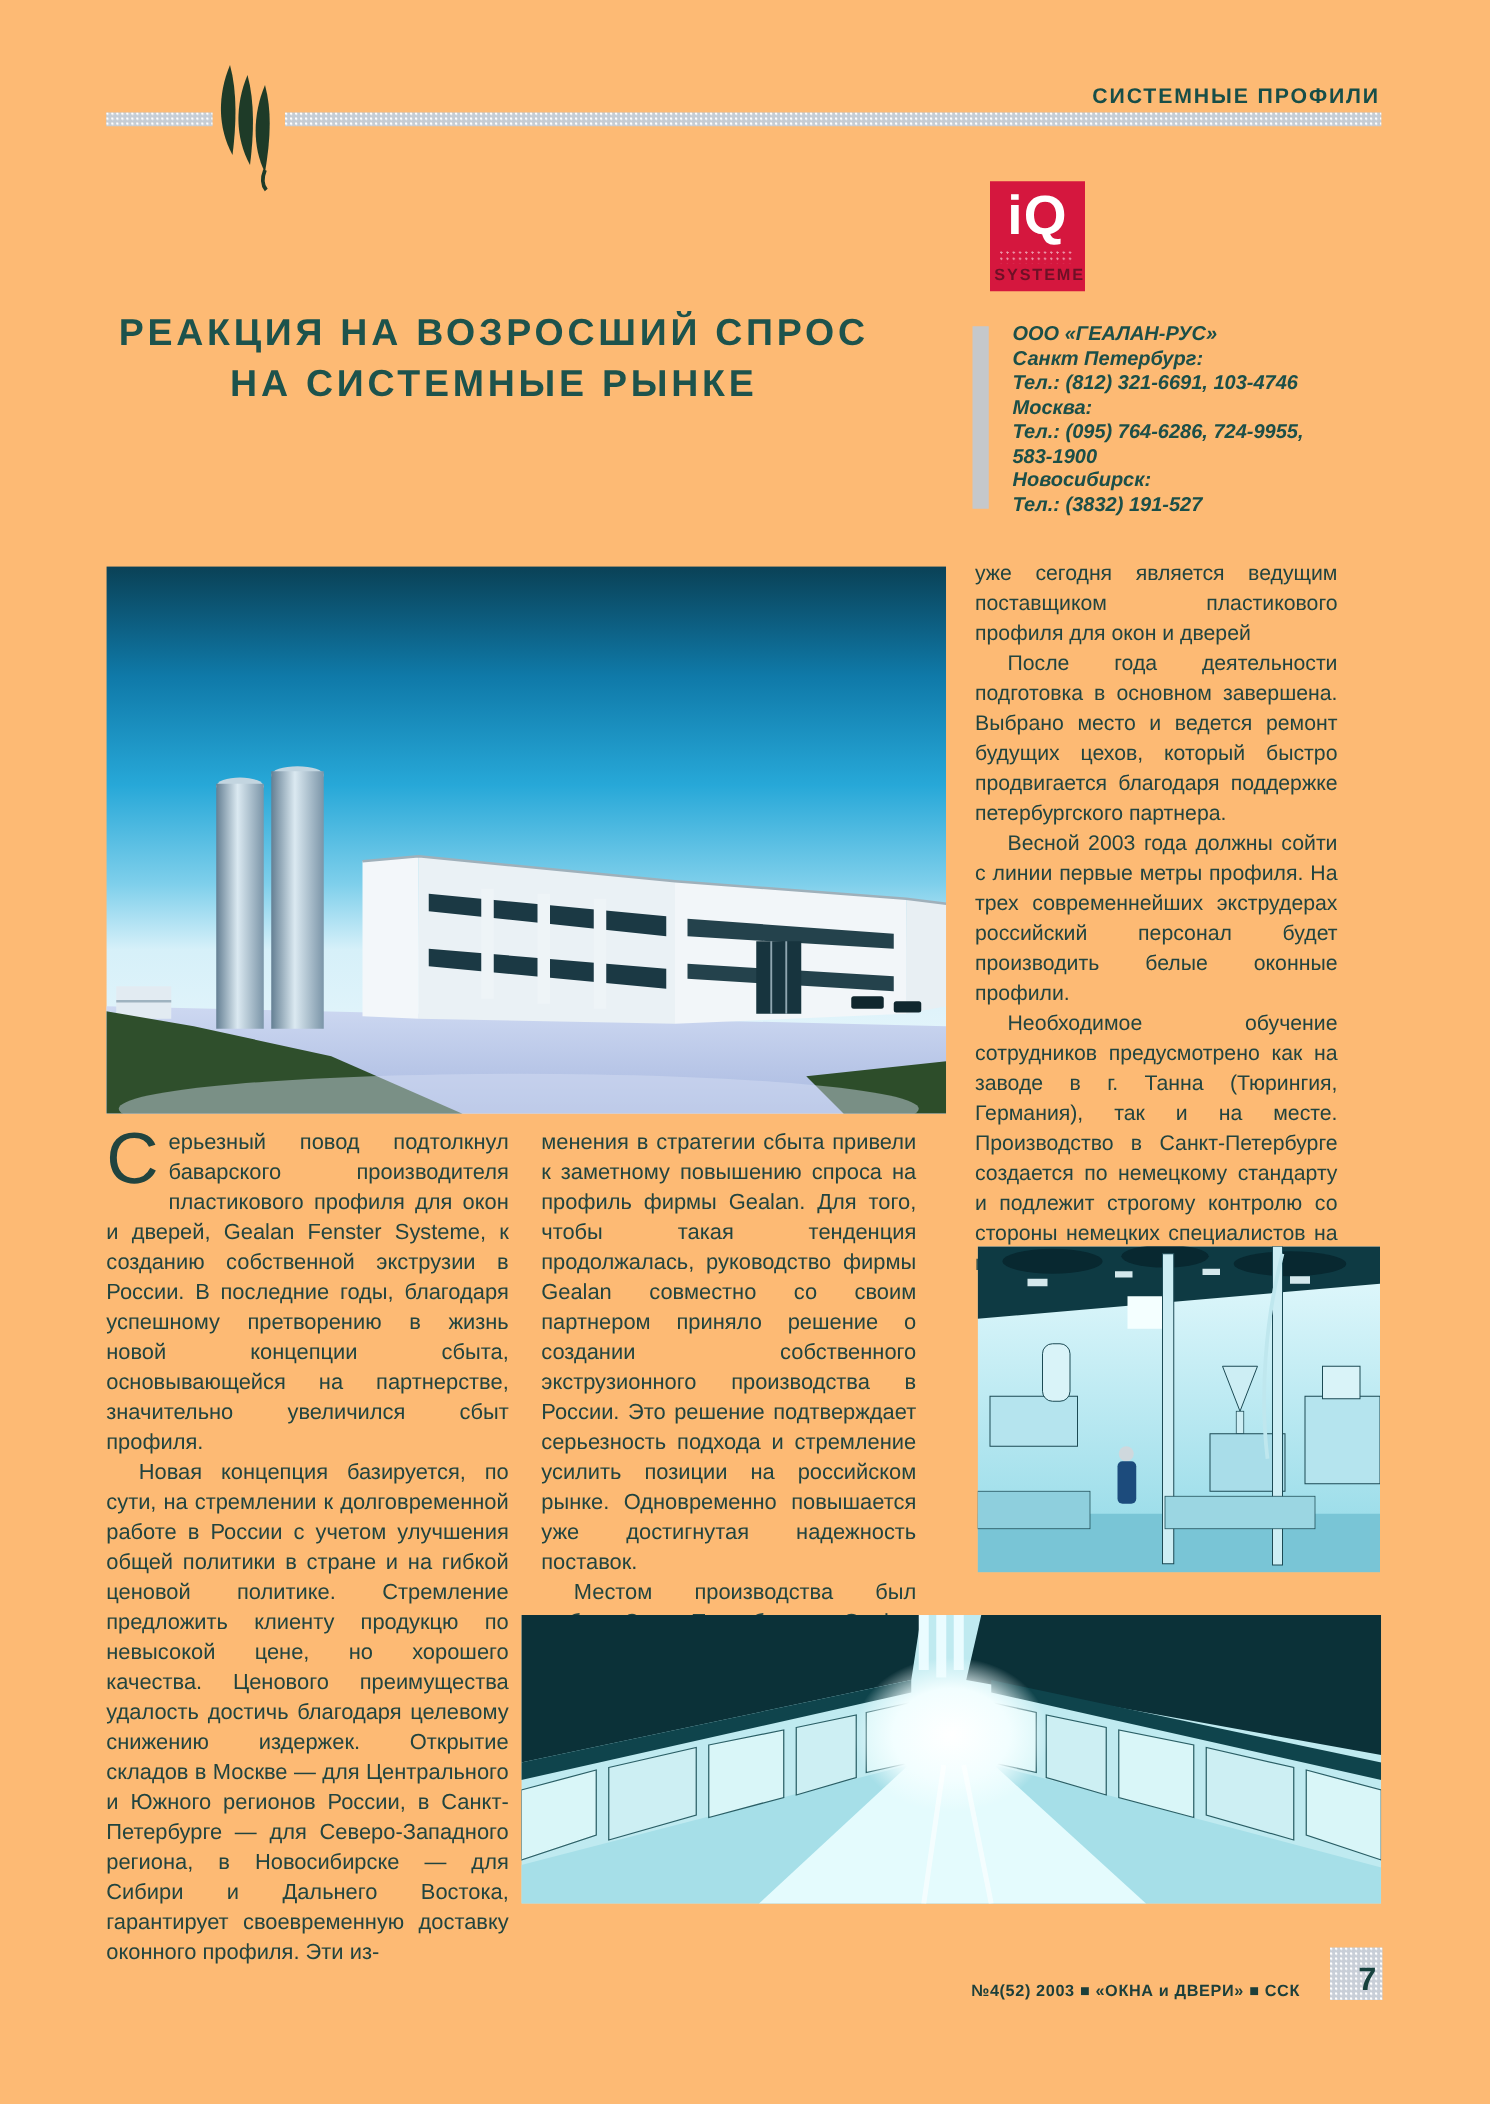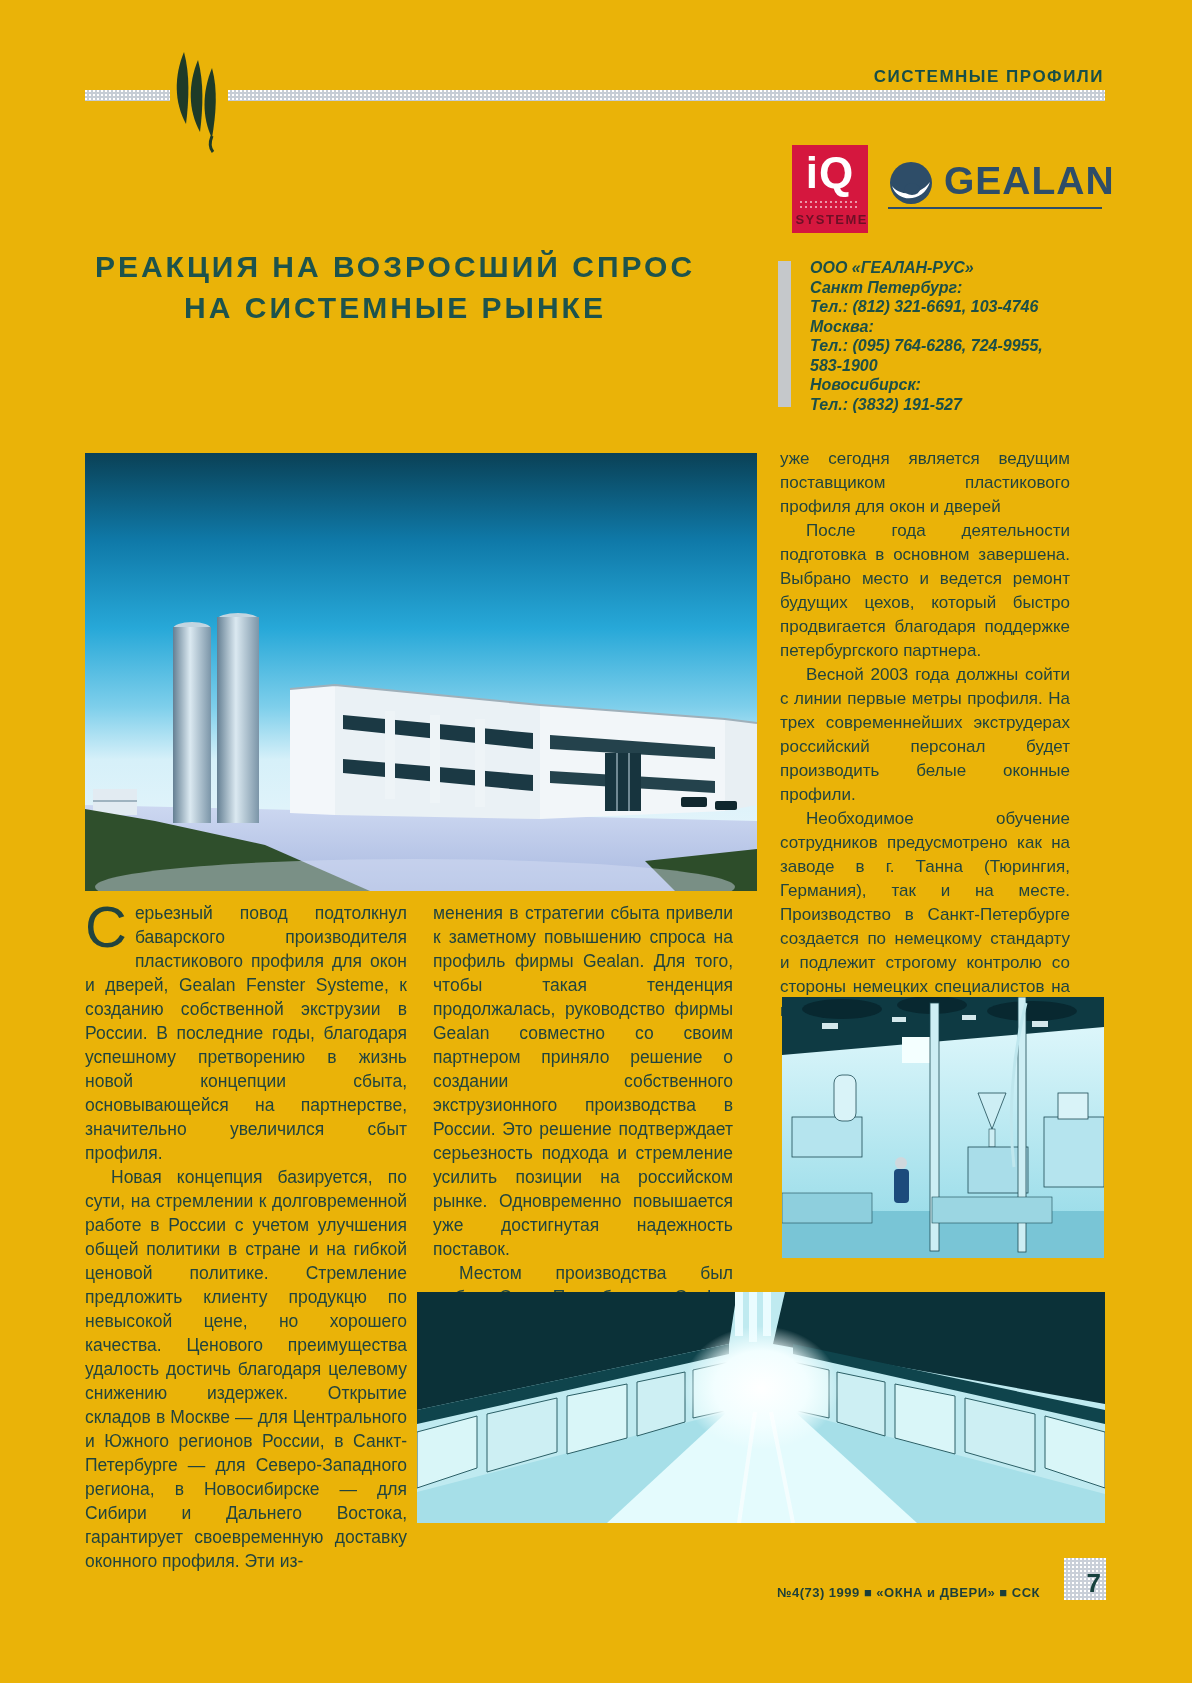--- a/index.html
+++ b/index.html
@@ -1,17 +1,17 @@
 <!DOCTYPE html>
 <html><head>
 <meta charset="utf-8">
 <style>
   html,body{margin:0;padding:0;background:#ffffff;}
   .page{
-    position:relative;width:1192px;height:1683px;margin:0 auto;background:#eab308;
+    position:relative;width:1192px;height:1683px;margin:0 auto;background:#fdba74;
     font-family:"Liberation Sans", sans-serif;overflow:hidden;
   }
   
   .rule-seg{position:absolute;top:90px;height:11px;background-color:#c6cdd5;
     background-image:radial-gradient(circle at 1px 1px,#ffffff 0.9px,transparent 1.1px);
     background-size:4px 4px;}
   .rule-a{left:85px;width:85px;}
   .rule-b{left:228px;width:877px;}
   .leaf{position:absolute;left:166px;top:50px;}
   .section-label{position:absolute;top:67px;right:88px;color:#174e48;font-weight:bold;
@@ -72,31 +72,20 @@
       <path d="M46,18 C36,42 36,68 46,88 C50,64 52,40 46,18 Z" fill="#1e3b28"></path>
       <path d="M46,86 q-4,10 1,16" stroke="#1e3b28" stroke-width="3" fill="none"></path>
     </svg>
   </div>
   <div class="section-label">СИСТЕМНЫЕ ПРОФИЛИ</div>
 
   <div class="iq-logo">
     <div class="iq-text">iQ</div>
     <div class="iq-dots"></div>
     <div class="iq-systeme">SYSTEME</div>
-  </div>
-  <div class="gealan">
-    <div class="gealan-circle">
-      <svg width="46" height="46" viewBox="0 0 46 46">
-        <circle cx="23" cy="23" r="21" fill="#2e4d68"></circle>
-        <path d="M4,26 C12,36 30,37 42,22 C36,42 10,44 4,26 Z" fill="#ffffff"></path>
-        <ellipse cx="24" cy="29" rx="8" ry="6" fill="#2e4d68"></ellipse>
-      </svg>
-    </div>
-    <div class="gealan-word">GEALAN</div>
-    <div class="gealan-rule"></div>
   </div>
 
   <div class="title">
     <div>РЕАКЦИЯ НА ВОЗРОСШИЙ СПРОС</div>
     <div>НА СИСТЕМНЫЕ РЫНКЕ</div>
   </div>
 
   <div class="contact-bar"></div>
   <div class="contact">
     <div>ООО «ГЕАЛАН-РУС»</div>
@@ -246,18 +235,18 @@
       <polygon points="412,126 376,118 376,70 412,78" fill="#d9f6f8" stroke="#2b5f66" stroke-width="1"></polygon>
       <rect x="318" y="0" width="8" height="44" fill="#eafcff"></rect>
       <rect x="332" y="0" width="8" height="50" fill="#eafcff"></rect>
       <rect x="346" y="0" width="8" height="44" fill="#eafcff"></rect>
       <ellipse cx="344" cy="96" rx="78" ry="62" fill="url(#p3glow)"></ellipse>
       <line x1="338" y1="120" x2="322" y2="231" stroke="#ffffff" stroke-width="4" opacity="0.6"></line>
       <line x1="354" y1="120" x2="376" y2="231" stroke="#ffffff" stroke-width="4" opacity="0.6"></line>
     </svg>
   </div>
 
-  <div class="footer-issue">№4(73) 1999 ■ «ОКНА и ДВЕРИ» ■ ССК</div>
+  <div class="footer-issue">№4(52) 2003 ■ «ОКНА и ДВЕРИ» ■ ССК</div>
   <div class="page-num-box">
     <div class="page-num">7</div>
   </div>
 
 </div>
 
 </body></html>

